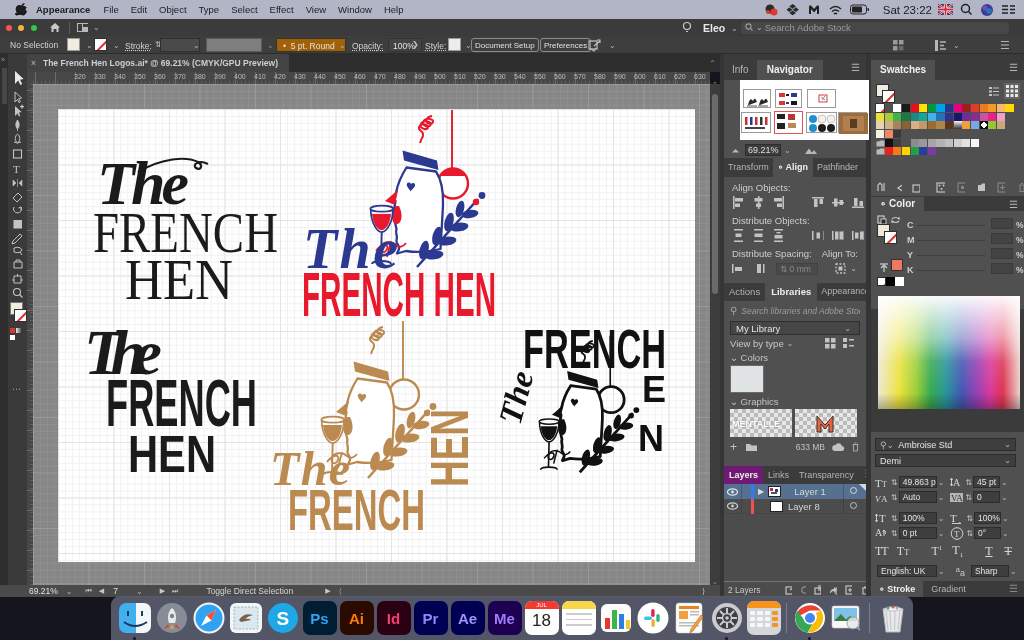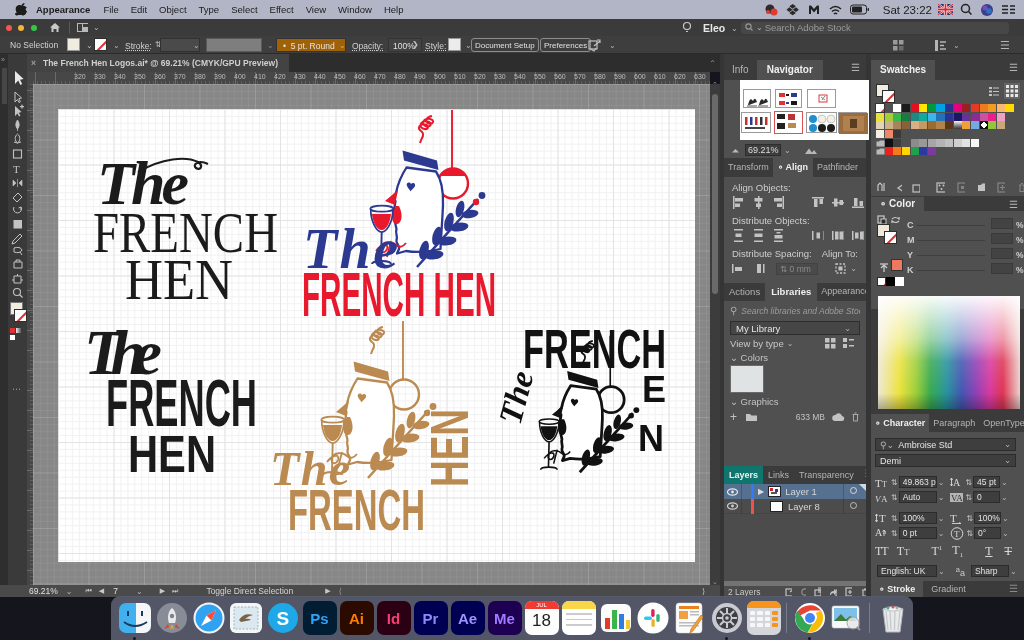--- a/index.html
+++ b/index.html
@@ -525,26 +525,20 @@
         <path d="M5,9 V3 M2,5 l3,-3 3,3" stroke="#c9c9c9" fill="none" stroke-width="1.3"></path>
         <path d="M1,1 h8" stroke="#c9c9c9" stroke-width="1.3"></path>
       </svg>
     <div class="abs" style="left:20px;top:48px;width:12px;height:12px;background:#ee7960;border:1px solid #333"></div>
     <div class="abs slashbox" style="left:6px;top:66px;width:9px;height:9px"></div>
     <div class="abs" style="left:15px;top:66px;width:9px;height:9px;background:#000"></div>
     <div class="abs" style="left:24px;top:66px;width:9px;height:9px;background:#fff"></div>
   </div>
   <div class="abs" id="spectrum" style="left:158px;top:242px;width:142px;height:113px"></div>
 
-  <div class="abs" style="left:151px;top:360px;width:153px;height:18px;background:#3b3b3b;display:flex;font-size:10px;color:#b4b4b4;overflow:hidden">
-    <div style="background:#505050;color:#efefef;font-weight:bold;padding:4px 4px 0;font-size:9px">∘ Character</div>
-    <div style="padding:4px 4px 0;font-size:9px">Paragraph</div>
-    <div style="padding:4px 4px 0;font-size:9px">OpenType</div>
-
-  </div>
   <div class="abs" style="left:151px;top:378px;width:153px;height:149px;background:#505050;color:#dedede;font-size:9.5px">
     <div class="abs cfield" style="left:4px;top:6px;width:141px">
         <span style="color:#b9b9b9;font-size:9px">⚲⌄</span>
         <span style="margin-left:4px">Ambroise Std</span>
         <span class="fchev">⌄</span>
       </div>
     <div class="abs cfield" style="left:4px;top:22px;width:141px">
         <span>Demi</span>
         <span class="fchev">⌄</span>
       </div>
@@ -826,75 +820,84 @@
       <svg width="11" height="11" style="margin:0 6px 0 7px">
           <rect x="0" y="0" width="4" height="4" fill="#c3c3c3"></rect>
           <rect x="6" y="1" width="5" height="1.5" fill="#c3c3c3"></rect>
           <rect x="0" y="6" width="4" height="4" fill="#c3c3c3"></rect>
           <rect x="6" y="7" width="5" height="1.5" fill="#c3c3c3"></rect>
         </svg>
     </div>
     <div style="padding:3px 6px 0;color:#c3c3c3">⌄ Colors</div>
     <div style="margin:2px 0 0 6px;width:34px;height:28px;background:#dfe3e4;border:1px solid #6a6a6a"></div>
     <div style="padding:3px 6px 0;color:#c3c3c3">⌄ Graphics</div>
+    <div style="display:flex;margin:2px 0 0 6px;gap:3px">
+      <div class="checker" style="width:62px;height:28px;position:relative">
+          <span style="position:absolute;left:2px;top:10px;font-size:9px;font-weight:bold;color:#fff;text-shadow:0 0 2px #888">MENTALLE</span>
+        </div>
+      <div class="checker" style="width:62px;height:28px;position:relative">
+        <svg width="62" height="28">
+            <path d="M22,7 l8,9 l8,-9 l0,16 l-4,0 l0,-8 l-4,5 l-4,-5 l0,8 l-4,0 z" fill="#e8603c" stroke="#333" stroke-width="1"></path>
+          </svg></div>
+    </div>
     <div style="display:flex;align-items:center;padding:3px 6px 0;color:#c3c3c3">
       <span style="font-size:12px">+</span>
       <svg width="13" height="10" style="margin-left:8px">
           <path d="M1,9 V2 h4 l1.5,1.5 H12 V9 z" fill="#c3c3c3"></path>
         </svg>
       <span style="margin-left:auto;font-size:8.5px">633 MB</span>
       <svg width="14" height="9" style="margin-left:6px">
           <path d="M4,8 a3,3 0 0 1 0.5,-6 a3.5,3.5 0 0 1 6.5,1 a2.5,2.5 0 0 1 -0.5,5 z" fill="#c3c3c3"></path>
         </svg>
       <svg width="9" height="10" style="margin-left:6px">
           <path d="M1.5,2.5 h6 M2.5,2.5 v6.5 h4 v-6.5 M3.5,1 h2" stroke="#a9a9a9" fill="none" stroke-width="1"></path>
         </svg>
     </div>
   </div>
 
   <div class="abs" style="left:4px;top:412px;width:142px;height:18px;background:#3b3b3b;display:flex;font-size:10px;color:#b4b4b4;overflow:hidden">
-    <div style="background:#0f766e;color:#efefef;font-weight:bold;padding:4px 5px 0;font-size:9px">Layers</div>
+    <div style="background:#701a75;color:#efefef;font-weight:bold;padding:4px 5px 0;font-size:9px">Layers</div>
     <div style="padding:4px 5px 0;font-size:9px">Links</div>
     <div style="padding:4px 5px 0;font-size:9px">Transparency</div>
     <div class="ham">☰</div>
   </div>
   <div class="abs" style="left:4px;top:430px;width:142px;height:113px;background:#4c4c4c;font-size:9.5px;color:#d5d5d5">
     <div style="height:15px;background:#56718f;display:flex;align-items:center;position:relative">
       <svg width="11" height="8" style="margin-left:3px">
           <ellipse cx="5.5" cy="4" rx="5" ry="3.2" fill="none" stroke="#e8e8e8" stroke-width="1.2"></ellipse>
           <circle cx="5.5" cy="4" r="1.4" fill="#e8e8e8"></circle>
         </svg>
       <div style="width:1px;height:15px;background:#44597a;margin-left:3px"></div>
       <div style="width:3px;height:15px;background:#2e7cf6;margin-left:9px"></div>
       <span style="margin-left:4px;font-size:8px;color:#dcdcdc">▶</span>
       <div style="width:13px;height:11px;background:#fff;border:1px solid #222;margin-left:4px">
         <svg width="11" height="9">
             <rect x="1" y="1" width="3" height="3" fill="#c23"></rect>
             <rect x="6" y="2" width="3" height="3" fill="#2b3990"></rect>
             <rect x="2" y="5" width="6" height="2" fill="#555"></rect>
           </svg>
       </div>
-      <span style="margin-left:4px">Layer 1</span>
+      <span style="margin-left:13px">Layer 1</span>
       <div style="width:1px;height:15px;background:#44597a;position:absolute;right:22px"></div>
       <span style="position:absolute;right:9px;top:3px;width:7px;height:7px;border:1.4px solid #d8d8d8;border-radius:50%"></span>
       <div style="position:absolute;right:0;top:0;width:0;height:0;border-left:7px solid transparent;border-top:7px solid #d0d8e2"></div>
     </div>
     <div style="height:15px;display:flex;align-items:center;position:relative;border-bottom:1px solid #454545">
       <svg width="11" height="8" style="margin-left:3px">
           <ellipse cx="5.5" cy="4" rx="5" ry="3.2" fill="none" stroke="#cfcfcf" stroke-width="1.2"></ellipse>
           <circle cx="5.5" cy="4" r="1.4" fill="#cfcfcf"></circle>
         </svg>
       <div style="width:1px;height:15px;background:#404040;margin-left:3px"></div>
       <div style="width:3px;height:15px;background:#f24f4f;margin-left:9px"></div>
       <div style="width:13px;height:11px;background:#fff;border:1px solid #222;margin-left:16px"></div>
       <span style="margin-left:5px">Layer 8</span>
       <div style="width:1px;height:15px;background:#404040;position:absolute;right:22px"></div>
       <span style="position:absolute;right:9px;top:3px;width:7px;height:7px;border:1.4px solid #bdbdbd;border-radius:50%"></span>
     </div>
-    <div style="position:absolute;left:0;bottom:0;width:142px;height:16px;border-top:5px solid #737373;display:flex;align-items:center;color:#c9c9c9;font-size:8.5px">
+    <div style="position:absolute;left:0;bottom:0;width:142px;height:16px;border-top:1px solid #737373;display:flex;align-items:center;color:#c9c9c9;font-size:8.5px">
       <span style="margin-left:4px">2 Layers</span>
       <svg width="11" height="10" style="margin-left:24px">
           <rect x="1" y="2" width="7" height="7" fill="none" stroke="#c3c3c3" stroke-width="1.2"></rect>
           <path d="M5,5 l5,-4 M7,1 h3 v3" stroke="#c3c3c3" fill="none" stroke-width="1.2"></path>
         </svg>
       <svg width="11" height="10" style="margin-left:8px">
           <circle cx="5" cy="5" r="3.2" fill="none" stroke="#8f8f8f" stroke-width="1.2"></circle>
           <path d="M7.5,7.5 l2.5,2.5" stroke="#8f8f8f" stroke-width="1.2"></path>
         </svg>
       <svg width="11" height="10" style="margin-left:8px">

